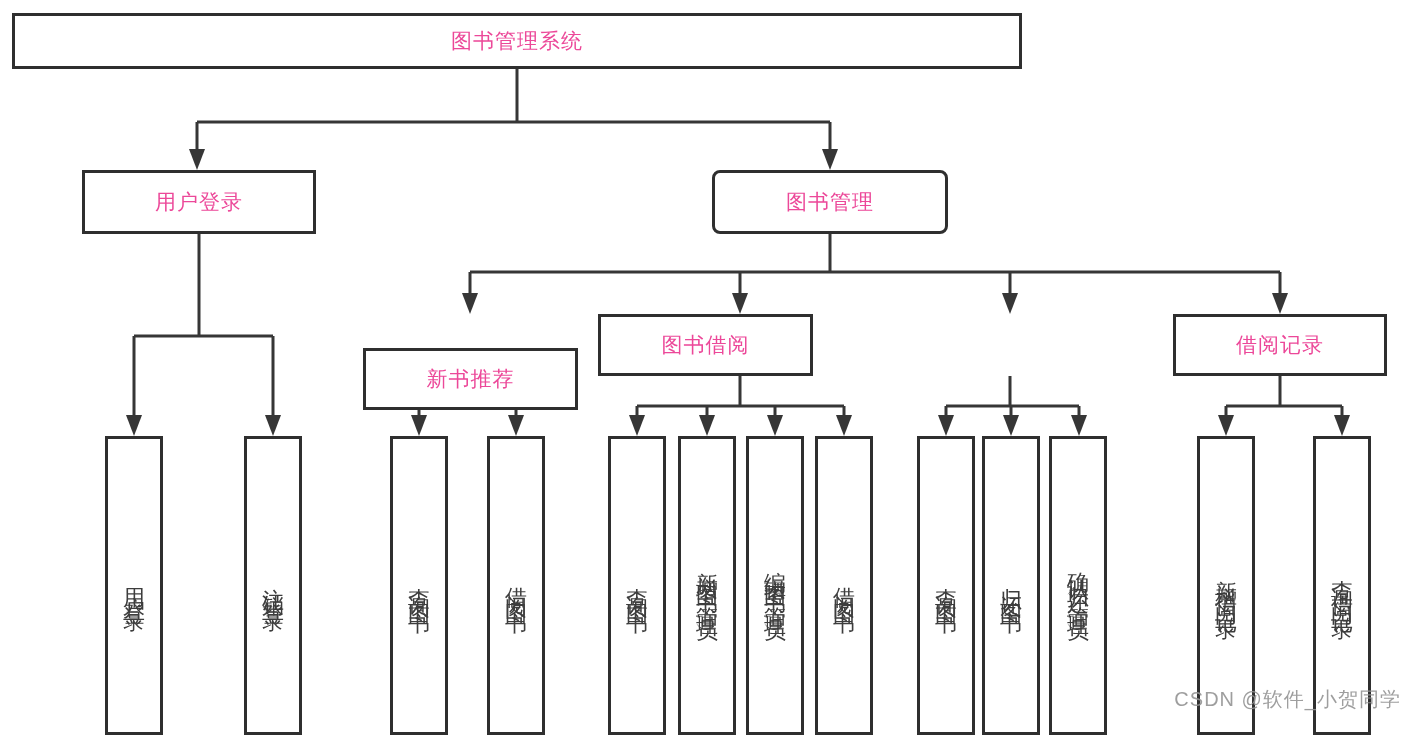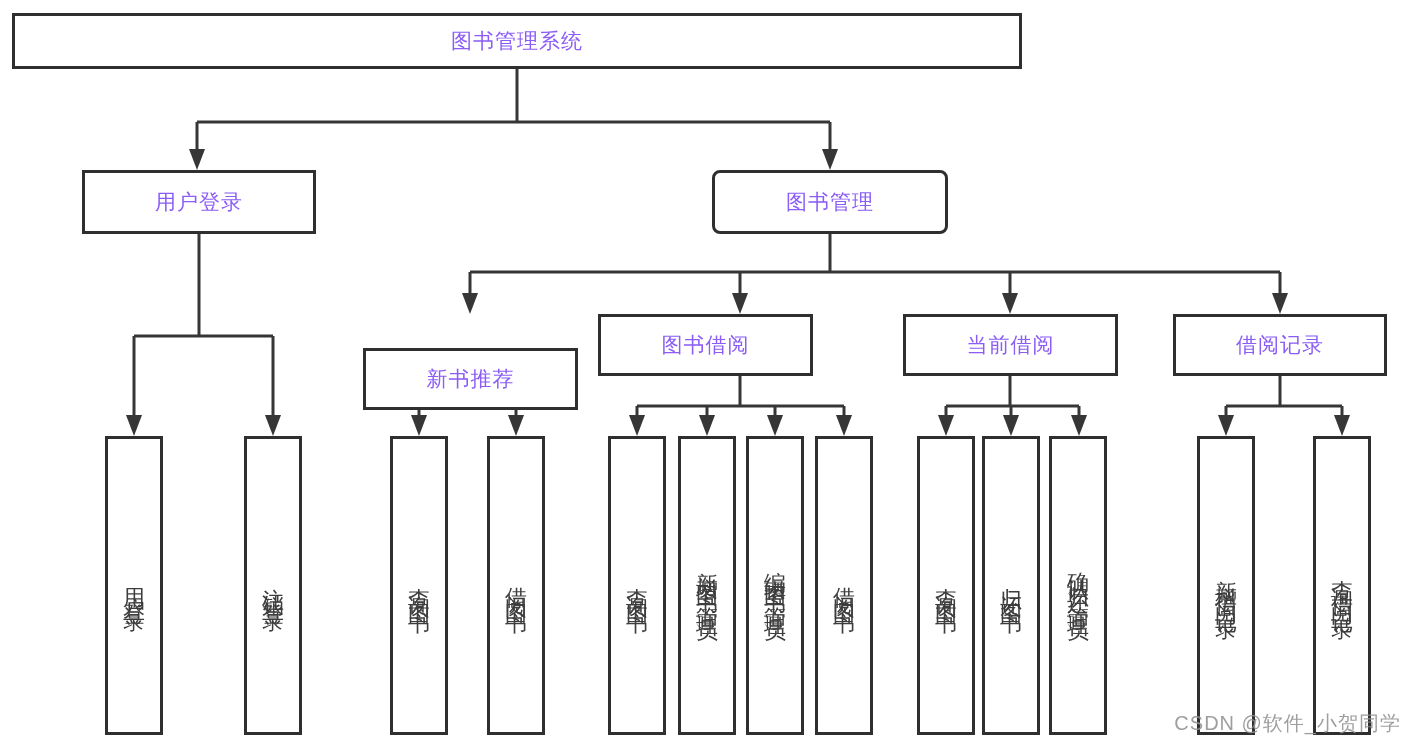--- a/index.html
+++ b/index.html
@@ -18,21 +18,21 @@
     pointer-events: none;
   }
   .node {
     position: absolute;
     box-sizing: border-box;
     border: 3px solid #2f2f2f;
     background: #ffffff;
     display: flex;
     align-items: center;
     justify-content: center;
-    color: #8b5cf6;
+    color: #ec4899;
     font-size: 21px;
     letter-spacing: 1px;
     text-align: center;
   }
   .leaf {
     position: absolute;
     box-sizing: border-box;
     border: 3px solid #2f2f2f;
     background: #ffffff;
     top: 436px;
@@ -53,21 +53,20 @@
   }
   .watermark {
     position: absolute;
     right: 4px;
     top: 686px;
     font-size: 20px;
     color: rgba(148, 148, 148, 0.9);
     letter-spacing: 1px;
     z-index: 10;
     white-space: nowrap;
-    margin-top: 24px;
   }
 </style>
 </head>
 <body>
 
 <div class="canvas">
 
   <svg class="connectors" viewBox="0 0 1405 747" xmlns="http://www.w3.org/2000/svg">
     <g stroke="#363636" stroke-width="3" fill="none">
       <path d="M517,69 V122 M197,122 H830 M197,122 V152 M830,122 V152"></path>
@@ -111,23 +110,20 @@
   <div class="node" style="left:712px; top:170px; width:236px; height:64px;border-radius:8px;">
     <span>图书管理</span>
   </div>
 
   <div class="node" style="left:363px; top:314px; width:215px; height:62px;margin-top:34px;">
     <span>新书推荐</span>
   </div>
   <div class="node" style="left:598px; top:314px; width:215px; height:62px;">
     <span>图书借阅</span>
   </div>
-  <div class="node" style="left:903px; top:314px; width:215px; height:62px;">
-    <span>当前借阅</span>
-  </div>
   <div class="node" style="left:1173px; top:314px; width:214px; height:62px;">
     <span>借阅记录</span>
   </div>
 
   <div class="leaf" style="left:105px;">
     <span>用户登录</span>
   </div>
   <div class="leaf" style="left:244px;">
     <span>注销登录</span>
   </div>

